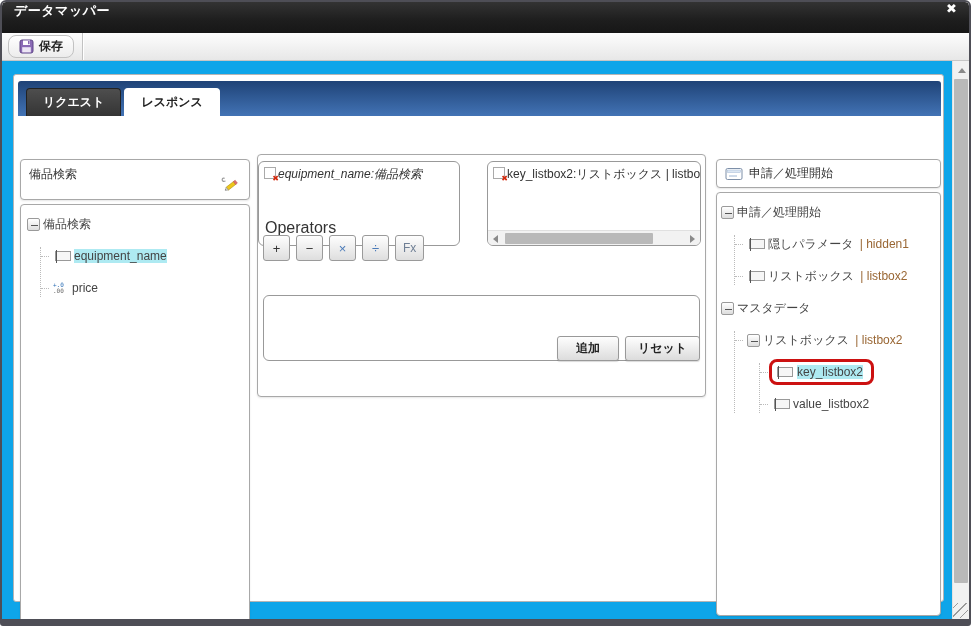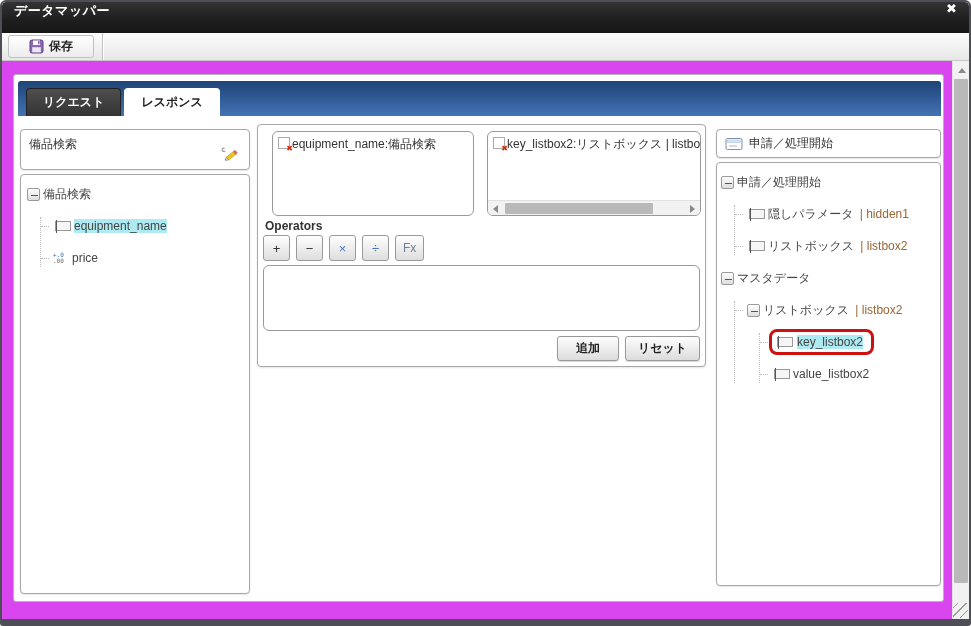--- a/index.html
+++ b/index.html
@@ -14,61 +14,61 @@
   .titlebar{position:absolute; left:0; top:0; width:967px; height:42px;
             background:linear-gradient(#333 0%,#1d1d1d 45%,#111 100%);
             display:flex; align-items:flex-start; padding:0 12px; border-radius:4px 4px 0 0;}
   .titlebar .title{color:#fff; font-size:13px; font-weight:bold; letter-spacing:.5px;}
   .close-btn{margin-left:auto; color:#fff; font-size:13px; font-weight:bold; cursor:pointer;
              font-family:"DejaVu Sans",sans-serif; line-height:1;}
   
   .toolbar{position:absolute; left:0; top:31px; width:967px; height:28px;
            background:linear-gradient(#fdfdfd,#e7e7e7); border-bottom:1px solid #c6c6c6;
            display:flex; align-items:stretch;}
-  .save-btn{display:flex; align-items:center; gap:5px; margin:2px 6px; padding:0 20px;
-            border:1px solid #c2c2c2; border-radius:3px; background:linear-gradient(#fff,#ececec);
+  .save-btn{display:flex; align-items:center; gap:5px; margin:2px 6px; padding:0 10px;
+            border:1px solid #c2c2c2; border-radius:8px; background:linear-gradient(#fff,#ececec);
             cursor:pointer;}
   .save-btn span{font-size:12px; font-weight:bold; color:#222;}
   .toolbar .sep{width:0; border-left:1px solid #c2c2c2; border-right:1px solid #fff; margin-left:2px;}
   
-  .content{position:absolute; left:0; top:59px; width:967px; height:558px; background:#d946ef;}
+  .content{position:absolute; left:0; top:59px; width:967px; height:558px; background:#0ea5e9;}
   .inner{position:absolute; left:11px; top:13px; width:931px; height:528px;
          border:1px solid #b5b5b5; border-radius:3px; background:#fff;}
   
   .tabbar{position:absolute; left:4px; top:6px; width:923px; height:35px; border-radius:3px 3px 0 0;
           background:linear-gradient(var(--tab-blue-top),var(--tab-blue-bot));
           display:flex; align-items:flex-end; padding-left:8px;}
   .tab{height:28px; padding:0 16px; display:flex; align-items:center; font-size:12px; font-weight:bold;
        border-radius:4px 4px 0 0; margin-right:3px; cursor:pointer;}
   .tab-inactive{background:linear-gradient(#4e4e4e,#343434); color:#fff; border:1px solid #222; border-bottom:none;}
   .tab-active{background:#fff; color:#222; border:1px solid #fff; border-bottom:none;}
   
   .panel-box{position:absolute; border:1px solid var(--panel-border); border-radius:4px; background:#fff;
-             box-shadow:0 1px 2px rgba(0,0,0,.10);}
+             box-shadow:0 1px 2px rgba(0,0,0,.10);margin-top:30px;}
   .lp-title-box{left:18px; top:68px; width:230px; height:41px; padding:6px 8px; font-size:12px; color:#333;}
   .lp-tree-box{left:18px; top:113px; width:230px; height:420px; padding:10px 6px; overflow:hidden;}
   .pencil{position:absolute; right:8px; bottom:4px; cursor:pointer;}
   .mid-box{left:255px; top:63px; width:449px; height:243px; border-radius:4px;}
   .map-chip{position:absolute; top:6px; height:85px; border:1px solid #999; border-radius:6px;
             background:#fff; overflow:hidden; padding:4px 5px;}
-  .chip-a{left:14px; width:202px;}
+  .chip-a{left:0; width:202px;font-style:italic;}
   .chip-b{left:229px; width:214px;}
   .chip-row{display:flex; align-items:flex-start; gap:2px; white-space:nowrap; font-size:12px; color:#333;}
   .icon-mapdel{position:relative; flex:0 0 auto; width:12px; height:12px; border:1px solid #aaa;
                background:#fff; margin-top:1px;}
   .icon-mapdel::after{content:"✖"; position:absolute; right:-4px; bottom:-5px; font-size:8px; color:#d42a0e;
                       font-family:"DejaVu Sans",sans-serif;}
   
   .hscroll{position:absolute; left:0; right:0; bottom:0; height:15px; background:#f2f2f2; border-top:1px solid #e0e0e0;}
   .hs-arrow{position:absolute; top:0; width:15px; height:15px; display:flex; align-items:center; justify-content:center; cursor:pointer;}
   .hs-left{left:0;} .hs-right{right:0;}
   .tri-left{width:0;height:0;border-top:4px solid transparent;border-bottom:4px solid transparent;border-right:5px solid #8a8a8a;}
   .tri-right{width:0;height:0;border-top:4px solid transparent;border-bottom:4px solid transparent;border-left:5px solid #8a8a8a;}
   .hs-thumb{position:absolute; left:17px; top:2px; width:148px; height:11px; background:#b9b9b9; border-radius:1px; cursor:pointer;}
-  .operators-label{position:absolute; left:263px; top:158px; font-size:12px; color:#333;font-weight:bold;}
+  .operators-label{position:absolute; left:263px; top:158px; font-size:16px; color:#333;}
   .op-row{position:absolute; left:261px; top:174px; display:flex; gap:6px;}
   .op-btn{min-width:27px; height:26px; padding:0 7px; border:1px solid #9a9a9a; border-radius:3px;
           background:linear-gradient(#fefefe,#dedede); font-size:13px; color:#333; cursor:pointer;
           display:flex; align-items:center; justify-content:center;}
   .op-btn:nth-child(3),.op-btn:nth-child(4){color:#4a7ab8;}
   .op-btn:nth-child(5){color:#6f7f95; font-size:12px;}
   .expr-box{left:261px; top:204px; width:437px; height:66px; border:1px solid #999; border-radius:6px;
             box-shadow:none; cursor:text;}
   .mid-actions{position:absolute; left:255px; top:275px; width:449px; display:flex; justify-content:flex-end; gap:6px; padding-right:6px;}
   .action-btn{height:25px; min-width:62px; padding:0 12px; border:1px solid #999; border-radius:3px;

